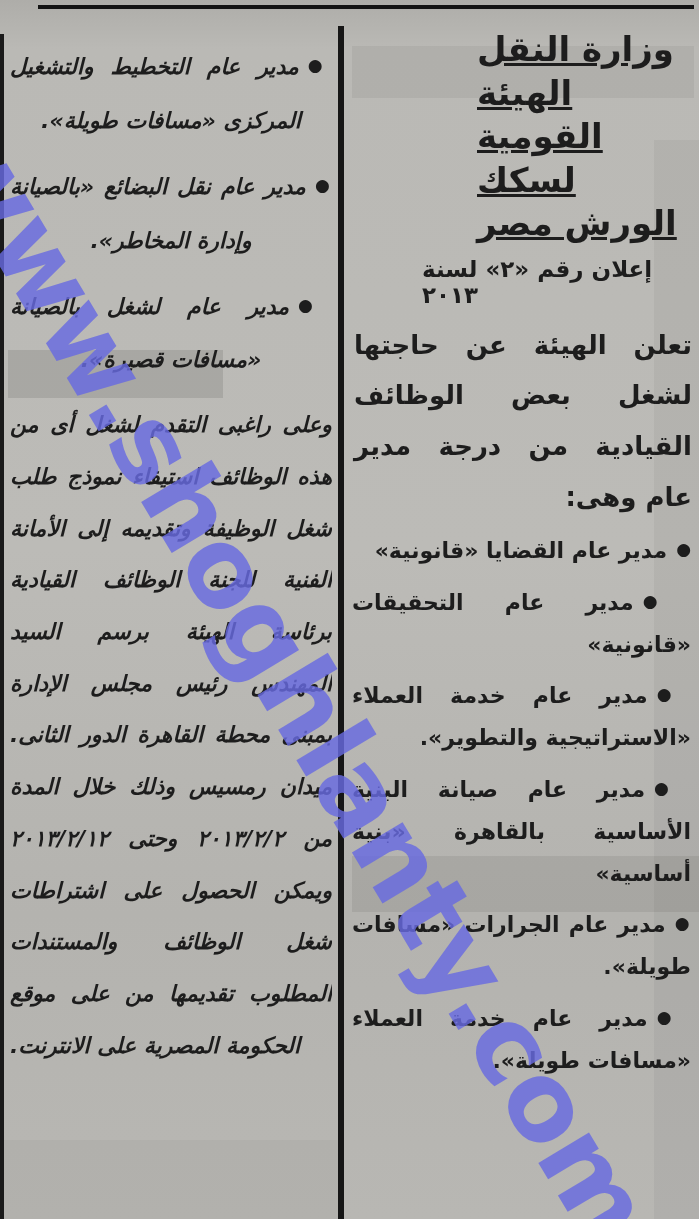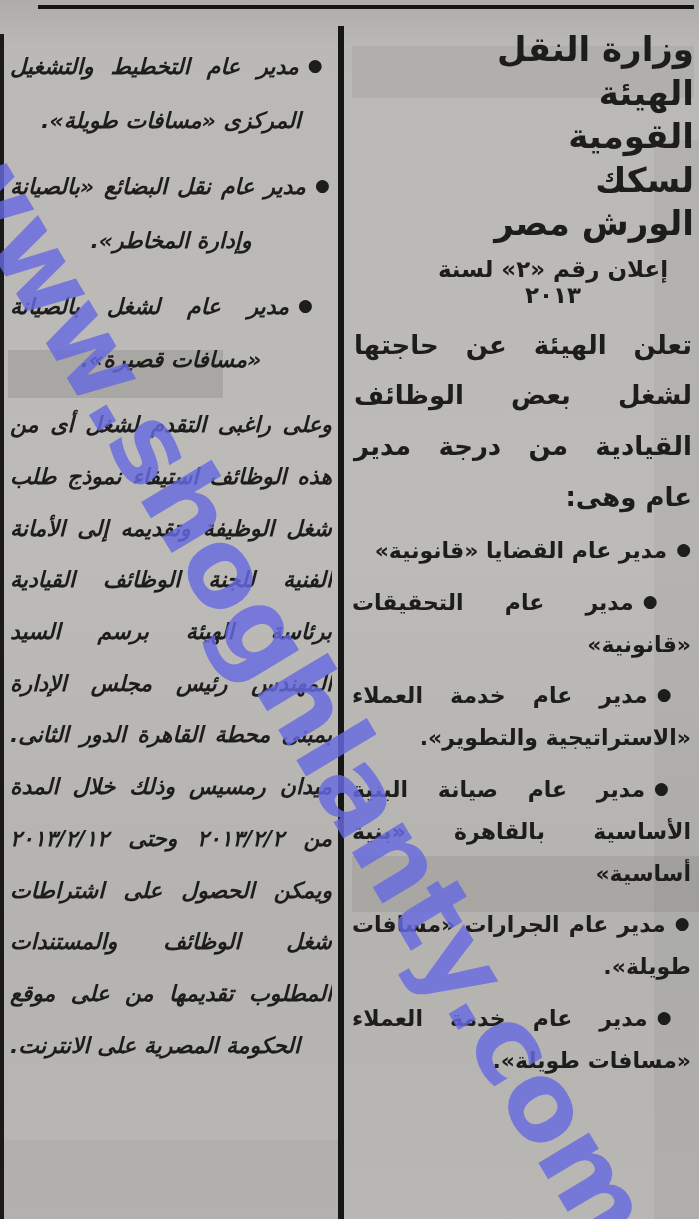--- a/index.html
+++ b/index.html
@@ -21,22 +21,22 @@
   .band-a { top:46px; left:352px; right:5px; height:52px; background:rgba(0,0,0,0.05); }
   .band-b { top:350px; left:8px; width:215px; height:48px; background:rgba(0,0,0,0.10); }
   .band-c { top:856px; left:352px; right:0; height:56px; background:rgba(0,0,0,0.07); }
   .band-d { top:140px; bottom:0; left:654px; width:45px; background:rgba(0,0,0,0.04); }
   .band-e { top:1140px; left:4px; width:334px; height:79px; background:rgba(0,0,0,0.03); }
   
   .col { position:absolute; bottom:0; direction:rtl; overflow:hidden; }
   .col-primary   { top:22px; right:5px;  left:352px; }   
   .col-continued { top:40px; left:10px;  width:322px;font-style:italic; }  
   
-  .masthead { text-align:right; margin:6px 0 0 125px; font-size:34px; line-height:1.28; letter-spacing:-1px; }
-  .issue-line { text-align:center; margin:10px 10px 12px 70px; font-size:23px; }
+  .masthead { text-align:left; margin:6px 0 0 125px; font-size:34px; line-height:1.28; letter-spacing:-1px;text-decoration:underline; }
+  .issue-line { text-align:left; margin:10px 10px 12px 70px; font-size:23px; }
   .intro { font-size:26px; line-height:1.95; text-align:justify; margin:0 2px 8px 2px; }
   
   ul.jobs { list-style:none; margin:0; padding:0; }
   .jobs li { position:relative; text-align:justify; }
   .jobs-primary li   { font-size:22px; line-height:1.92; margin:0 3px 9px 0; }
   .jobs-continued li { font-size:22px; line-height:2.45; margin:0 0 12px 0; text-align-last:center; }
   .bullet { font-size:17px; margin-inline-end:9px; position:relative; top:-3px; }
   
   .application { font-size:22px; line-height:2.35; text-align:justify; text-align-last:left; margin:8px 0 0 0; }
   

